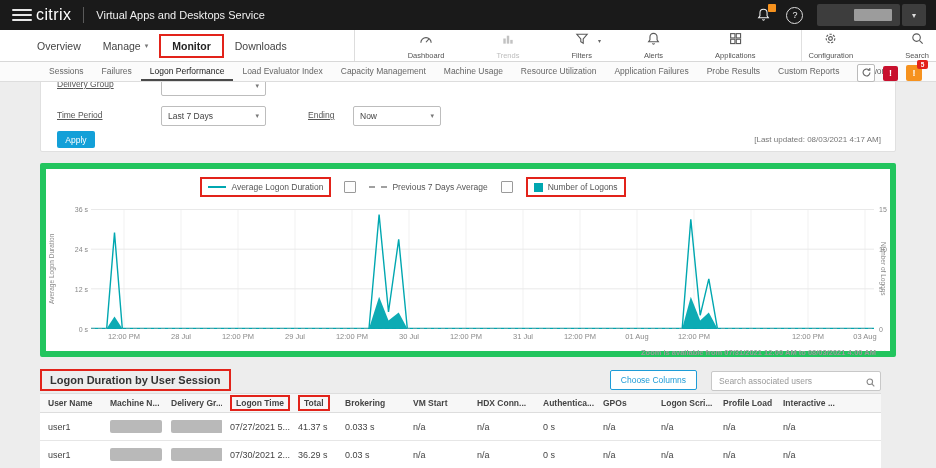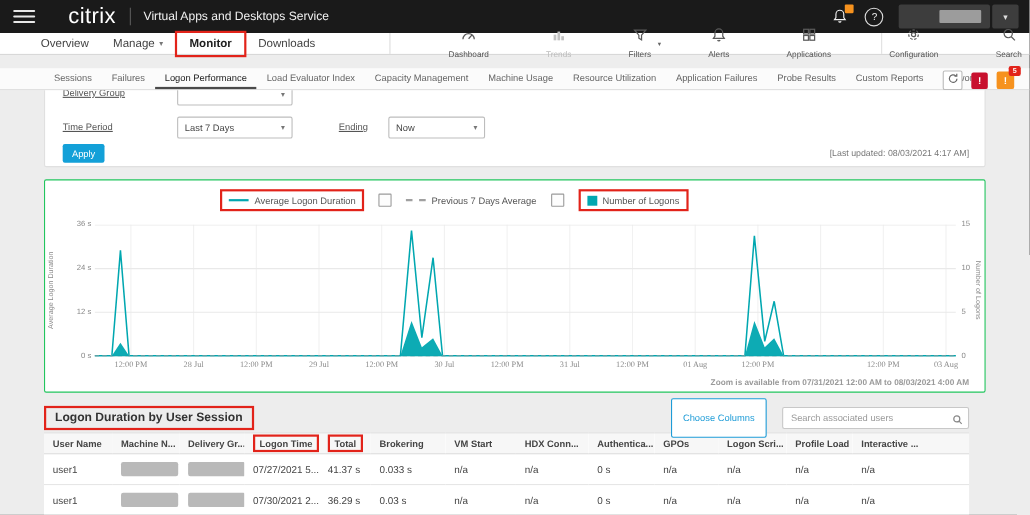--- a/index.html
+++ b/index.html
@@ -3,36 +3,36 @@
 <meta charset="utf-8">
 <style>
   html,body{margin:0;padding:0;background:#555;}
   .screen{position:relative;width:936px;height:468px;overflow:hidden;background:#ededed;
           font-family:"Liberation Sans","DejaVu Sans",sans-serif;-webkit-font-smoothing:antialiased;}
 
   
   .topbar{position:absolute;top:0;left:0;right:0;height:30px;background:#1a1a1a;display:flex;align-items:center;padding:0 8px;box-sizing:border-box;}
   .hamburger{width:20px;height:20px;display:flex;flex-direction:column;justify-content:center;gap:3px;margin:0 4px;cursor:pointer;}
   .hamburger i{display:block;height:2px;background:#e8e8e8;border-radius:1px;}
-  .brand{color:#fff;font-size:20px;letter-spacing:.4px;margin-left:26px;}
+  .brand{color:#fff;font-size:16px;letter-spacing:.4px;margin-left:0;}
   .topbar-divider{width:1px;height:16px;background:#5a5a5a;margin:0 12px;}
   .product{color:#f0f0f0;font-size:11px;}
   .topbar-right{margin-left:auto;display:flex;align-items:center;gap:14px;padding-right:2px;}
   .bell-wrap{position:relative;width:16px;height:16px;}
   .badge-orange{position:absolute;top:-3px;right:-4px;width:8px;height:8px;background:#f6921e;border-radius:1px;}
   .help-circle{width:15px;height:15px;border:1px solid #ddd;border-radius:50%;color:#eee;font-size:9px;display:flex;align-items:center;justify-content:center;}
   .help-circle::after{content:"?";}
   .org-group{display:flex;align-items:center;gap:2px;}
   .org-box{display:flex;align-items:center;gap:5px;background:#3d3d3d;height:22px;padding:0 8px;border-radius:2px;}
   .org-label{color:#ccc;font-size:8px;margin-top:48px;}
   .org-redact{width:38px;height:12px;background:#9c9c9c;border-radius:1px;}
   .chevron-box{width:24px;height:22px;background:#3d3d3d;border-radius:2px;display:flex;align-items:center;justify-content:center;color:#ddd;font-size:8px;cursor:pointer;}
 
   
-  .mainnav{position:absolute;top:30px;left:0;right:0;height:20px;background:#fff;border-bottom:1px solid #d8d8d8;display:flex;align-items:center;padding-left:26px;box-sizing:border-box;}
+  .mainnav{position:absolute;top:30px;left:0;right:0;height:32px;background:#fff;border-bottom:1px solid #d8d8d8;display:flex;align-items:center;padding-left:26px;box-sizing:border-box;}
   .nav-item{font-size:10.5px;color:#444;padding:4px 11px;cursor:pointer;display:flex;align-items:center;gap:4px;}
   .nav-item.monitor{font-weight:700;color:#222;}
   .red-annot{border:2px solid #e2231a;}
   .nav-caret{font-size:7px;color:#777;}
   .tools{display:flex;align-items:stretch;margin-left:56px;border-left:1px solid #ddd;padding-left:8px;height:100%;}
   .tool{display:flex;flex-direction:column;align-items:center;justify-content:center;padding:1px 7px 2px;position:relative;cursor:pointer;margin-left:38px;}
   .tool-label{font-size:7.5px;color:#555;margin-top:1px;white-space:nowrap;}
   .tool.disabled .tool-label{color:#bdbdbd;}
   .tool.sep{border-left:1px solid #e0e0e0;}
   .tool-caret{position:absolute;top:7px;right:-2px;font-size:6px;color:#666;}
@@ -52,45 +52,45 @@
   
   .content{position:absolute;top:82px;left:0;right:0;bottom:0;background:#ededed;padding:0 40px;box-sizing:border-box;overflow:hidden;}
 
   .filter-card{position:relative;margin-top:-14px;height:84px;background:#fff;border:1px solid #e0e0e0;border-radius:2px;box-sizing:border-box;}
   .flabel{position:absolute;font-size:8.5px;color:#555;text-decoration:underline;}
   .dropdown{position:absolute;background:#fff;border:1px solid #bdbdbd;border-radius:2px;height:20px;box-sizing:border-box;display:flex;align-items:center;justify-content:space-between;padding:0 6px;font-size:8.5px;color:#444;cursor:pointer;}
   .dd-caret{font-size:7px;color:#777;margin-left:6px;}
   .apply-btn{position:absolute;left:16px;top:62px;width:38px;height:17px;background:#13a0d8;color:#fff;font-size:8.5px;border:none;border-radius:2px;display:flex;align-items:center;justify-content:center;cursor:pointer;}
   .last-updated{position:absolute;right:14px;top:66px;font-size:8px;color:#777;}
 
-  .chart-card{position:relative;margin-top:11px;height:194px;background:#fff;border:1px solid #22c55e;border-radius:2px;box-sizing:border-box;}
+  .chart-card{position:relative;margin-top:11px;height:194px;background:#fff;border:6px solid #22c55e;border-radius:2px;box-sizing:border-box;}
   .legend{position:absolute;top:8px;left:0;right:0;display:flex;justify-content:center;align-items:center;gap:13px;padding-right:110px;}
   .leg-item{display:flex;align-items:center;gap:5px;font-size:8.5px;color:#555;cursor:pointer;}
   .leg-item.red-annot{padding:3px 6px;}
   .swatch-line{width:18px;height:2px;background:#00a7b0;}
   .swatch-dashed{width:18px;height:0;border-top:2px dashed #a0a0a0;}
   .swatch-square{width:9px;height:9px;background:#00a7b0;}
   .checkbox{width:10px;height:10px;border:1px solid #9a9a9a;background:#fdfdfd;border-radius:1px;cursor:pointer;}
   .chart-body{position:absolute;left:45px;top:40px;width:783px;height:120px;}
   .yticks{position:absolute;top:40px;width:30px;height:120px;font-size:7px;color:#888;}
   .yticks span{position:absolute;transform:translateY(-50%);}
   #yticks-left{left:12px;}
   #yticks-left span{right:0;}
   #yticks-right{left:833px;width:20px;}
   #yticks-right span{left:0;}
   .axis-label{position:absolute;top:40px;height:120px;font-size:6.5px;color:#8a8a8a;writing-mode:vertical-rl;display:flex;align-items:center;justify-content:center;}
   #axis-left{left:2px;transform:rotate(180deg);}
   #axis-right{right:3px;}
   .xticks{position:absolute;left:45px;top:163px;width:783px;height:10px;}
-  .xtick{position:absolute;transform:translateX(-50%);font-size:7.5px;color:#8a8a8a;white-space:nowrap;font-family:Liberation Serif, serif;}
+  .xtick{position:absolute;transform:translateX(-50%);font-size:7.5px;color:#8a8a8a;white-space:nowrap;}
   .zoom-note{position:absolute;right:14px;top:179px;font-size:7.5px;color:#999;font-weight:bold;}
 
   .table-header{margin-top:10px;display:flex;align-items:center;height:26px;padding-right:15px;}
   .table-title{font-size:11px;font-weight:700;color:#333;padding:3px 8px;background:transparent;}
-  .choose-cols{margin-left:auto;height:36px;padding:0 10px;border:1px solid #1e9cd7;color:#1e9cd7;background:#fff;font-size:8.5px;border-radius:2px;display:flex;align-items:center;cursor:pointer;}
+  .choose-cols{margin-left:auto;height:20px;padding:0 10px;border:1px solid #1e9cd7;color:#1e9cd7;background:#fff;font-size:8.5px;border-radius:2px;display:flex;align-items:center;cursor:pointer;}
   .search-wrap{position:relative;margin-left:14px;}
   .search-wrap input{width:170px;height:20px;box-sizing:border-box;border:1px solid #c8c8c8;border-radius:2px;font-size:8.5px;padding:0 22px 0 7px;color:#444;outline:none;background:#fff;}
   .search-wrap input::placeholder{color:#999;}
   .search-icon-sm{position:absolute;right:5px;top:4px;}
 
   table{border-collapse:collapse;table-layout:fixed;width:841px;background:#fff;font-size:9px;color:#444;}
   thead th{height:18px;background:#f7f7f7;border-top:1px solid #ddd;border-bottom:1px solid #ddd;font-weight:700;font-size:8.5px;color:#444;text-align:left;padding:0 0 0 8px;overflow:hidden;white-space:nowrap;}
   .red-annot-cell{display:inline-block;padding:1px 4px;}
   tbody td{height:27px;border-bottom:1px solid #e6e6e6;padding:0 0 0 8px;overflow:hidden;white-space:nowrap;}
   .redact{width:52px;height:13px;background:#b9b9b9;border-radius:2px;}

